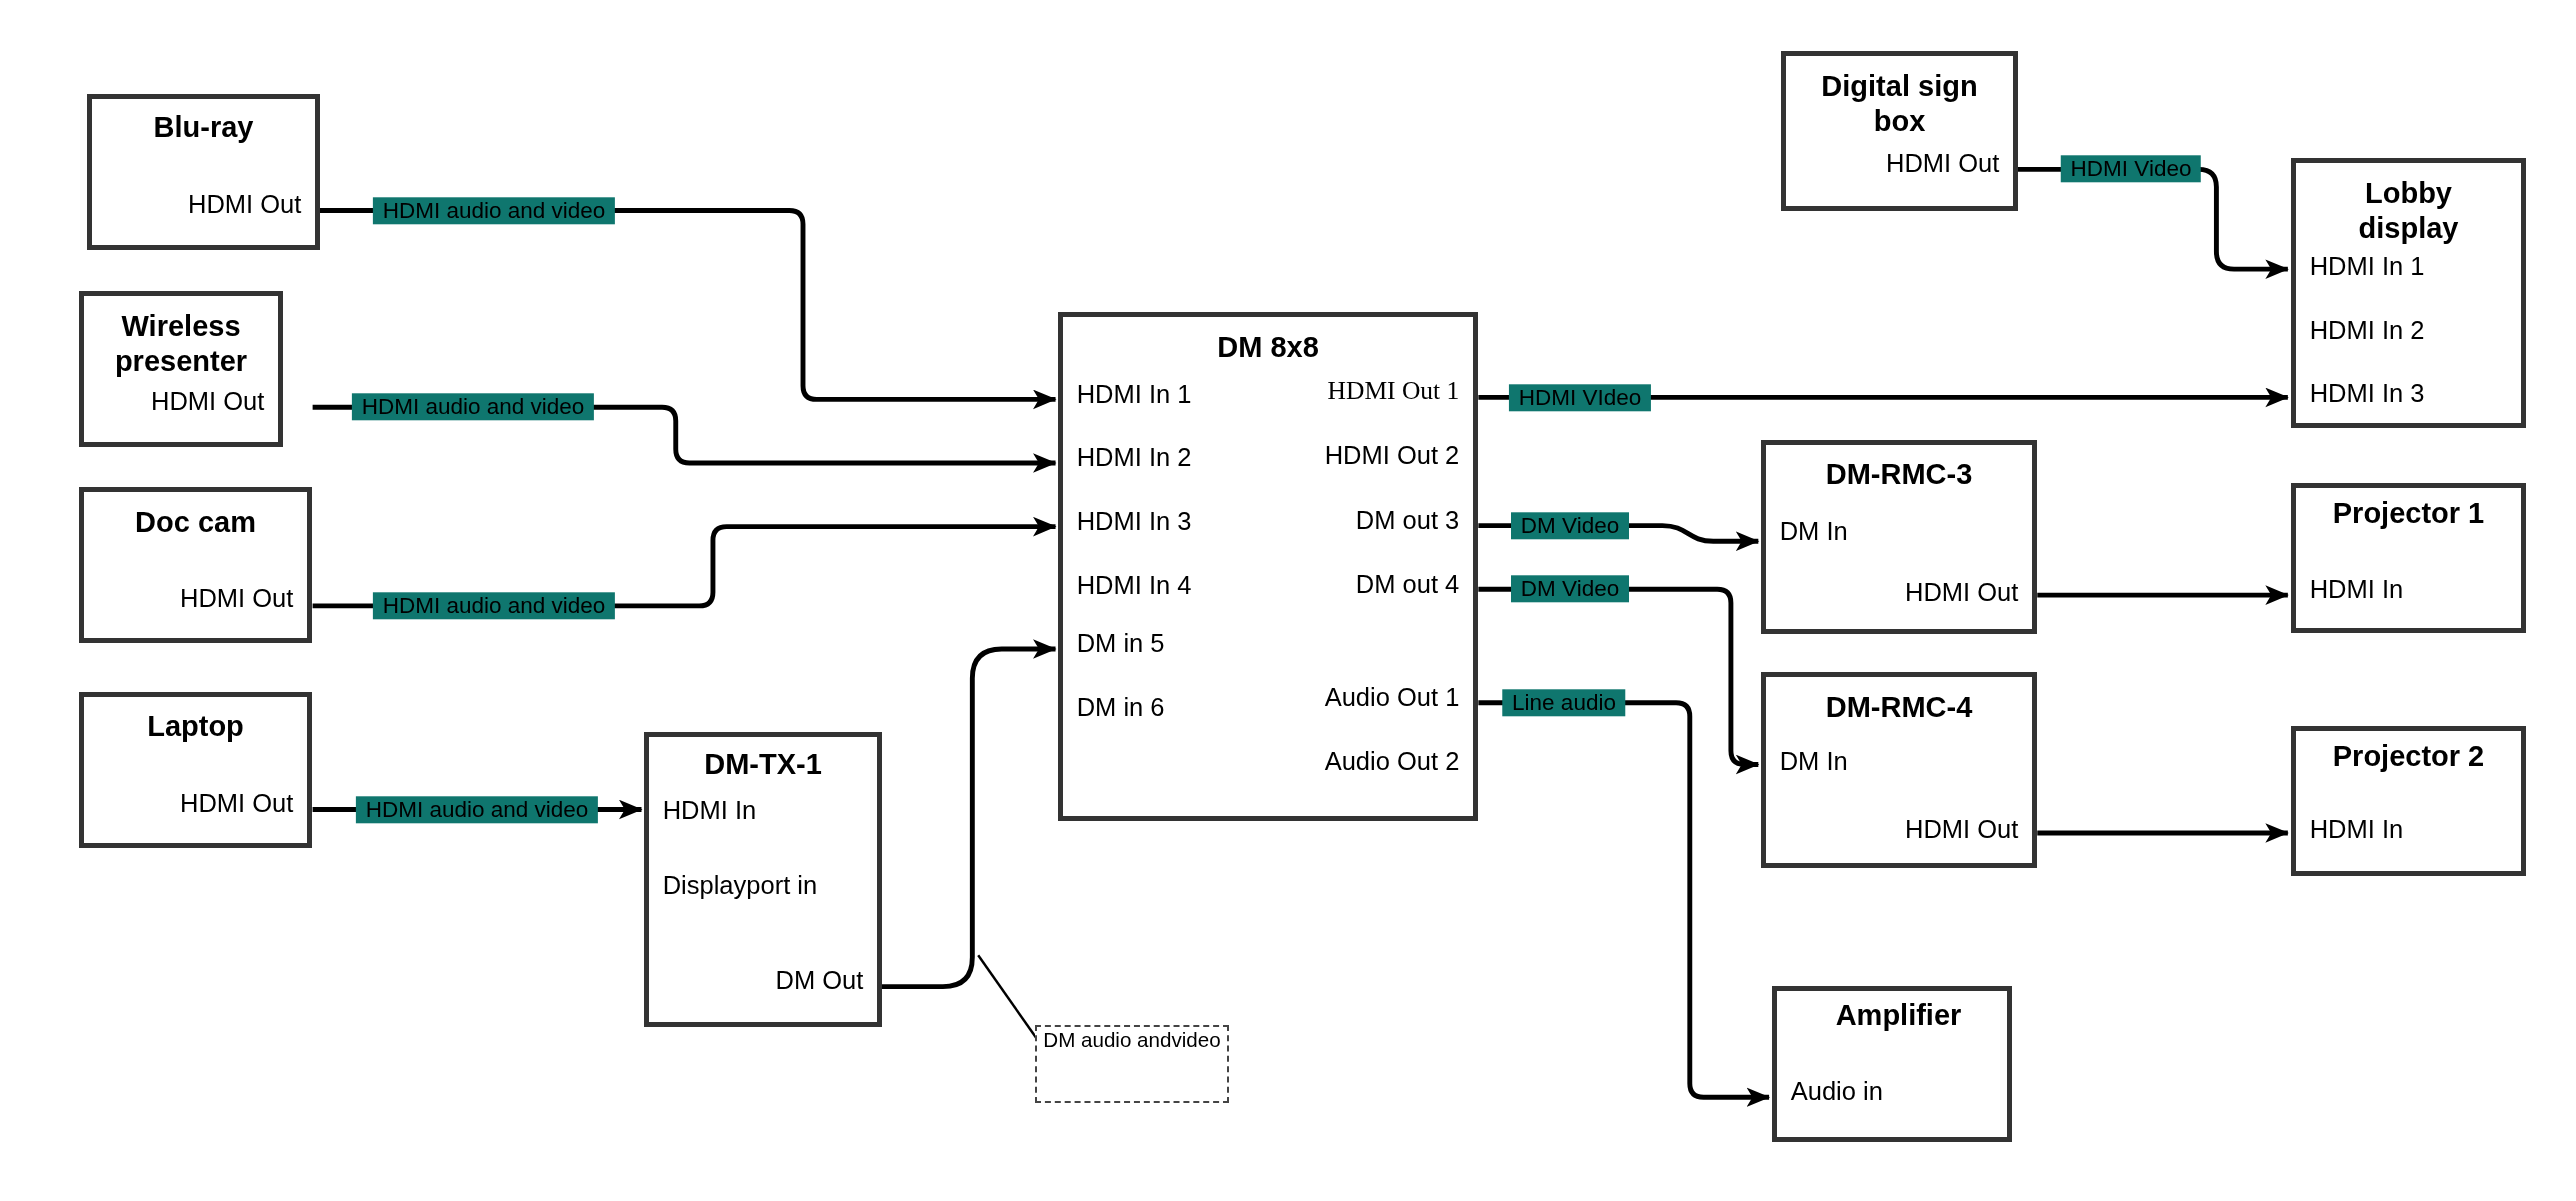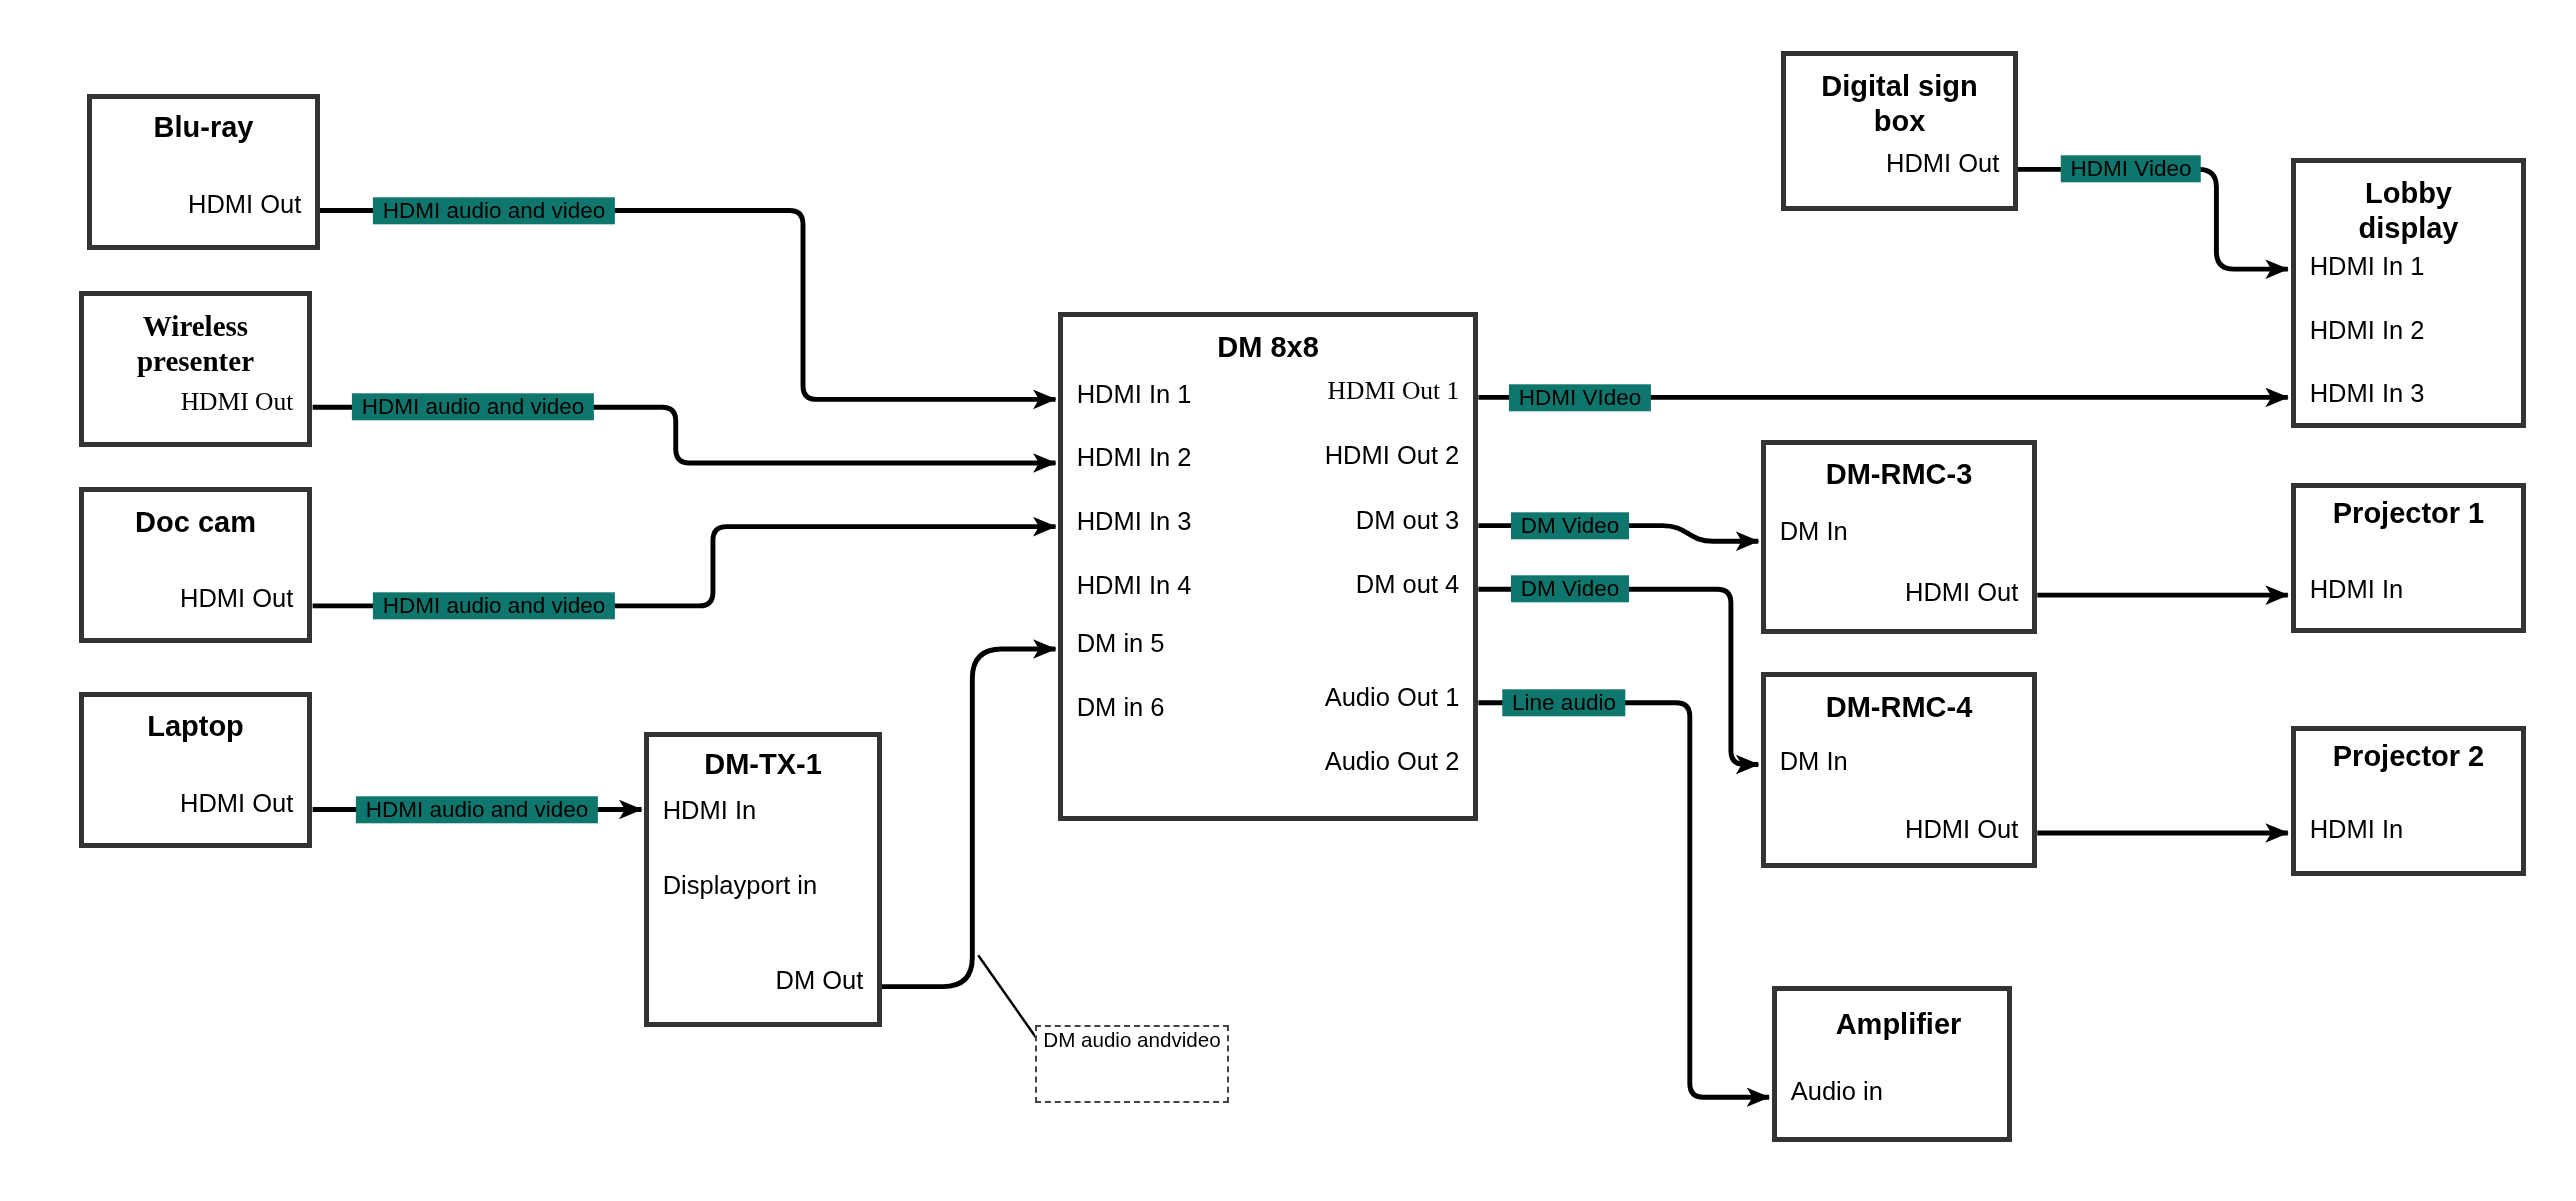--- a/index.html
+++ b/index.html
@@ -83,21 +83,21 @@
       <path d="M 2081 851 H 2337" marker-end="url(#arr)"></path>
     </g>
     <path d="M 999 976 L 1058 1060" fill="none" stroke="#000000" stroke-width="2.5"></path>
   </svg>
 
   <div class="box" style="left:79px;top:94px;width:233px;height:156px;margin-left:8px;">
     <div class="title" style="top:10.8px;">Blu-ray</div>
     <div class="port pr" style="top:91px;">HDMI Out</div>
   </div>
 
-  <div class="box" style="left:79px;top:291px;width:233px;height:156px;font-family:Liberation Serif, serif;">
+  <div class="box" style="left:79px;top:291px;width:204px;height:156px;">
     <div class="title" style="top:12.7px;">Wireless</div>
     <div class="title" style="top:48px;">presenter</div>
     <div class="port pr" style="top:91px;">HDMI Out</div>
   </div>
 
   <div class="box" style="left:79px;top:487px;width:233px;height:156px;">
     <div class="title" style="top:12.7px;">Doc cam</div>
     <div class="port pr" style="top:92px;">HDMI Out</div>
   </div>
 
@@ -159,21 +159,21 @@
     <div class="port pl" style="top:70px;">DM In</div>
     <div class="port pr" style="top:138px;">HDMI Out</div>
   </div>
 
   <div class="box" style="left:2291px;top:726px;width:235px;height:150px;">
     <div class="title" style="top:7.8px;">Projector 2</div>
     <div class="port pl" style="top:84px;">HDMI In</div>
   </div>
 
   <div class="box" style="left:1772px;top:986px;width:240px;height:156px;">
-    <div class="title" style="top:16px;margin-left:13px;">Amplifier</div>
+    <div class="title" style="top:7px;margin-left:13px;">Amplifier</div>
     <div class="port pl" style="top:86px;">Audio in</div>
   </div>
 
   <div class="note-box" style="left:1035px;top:1025px;width:194px;height:78px;">
     <div>DM audio and</div>
     <div>video</div>
   </div>
 
   <span class="wire-label" style="left:494px;top:211px;">HDMI audio and video</span>
   <span class="wire-label" style="left:473px;top:407px;">HDMI audio and video</span>

